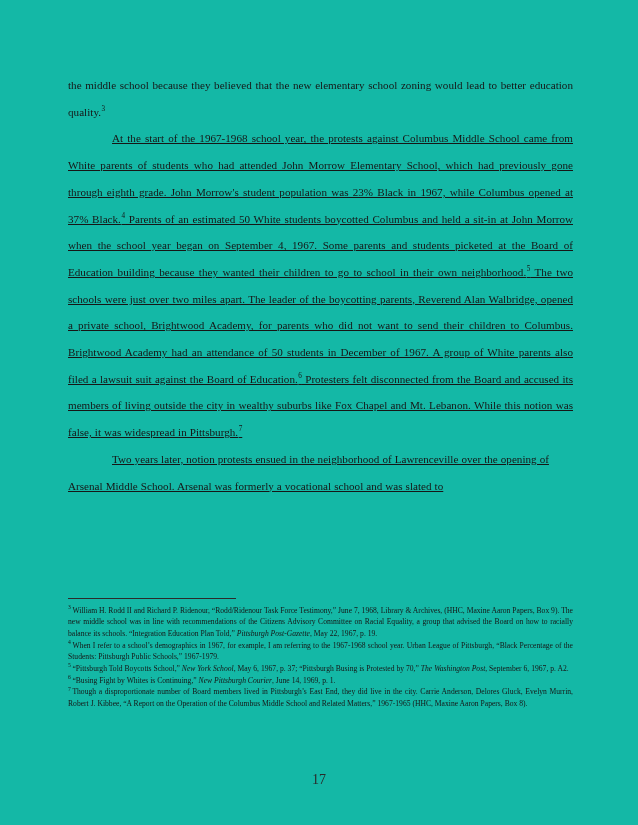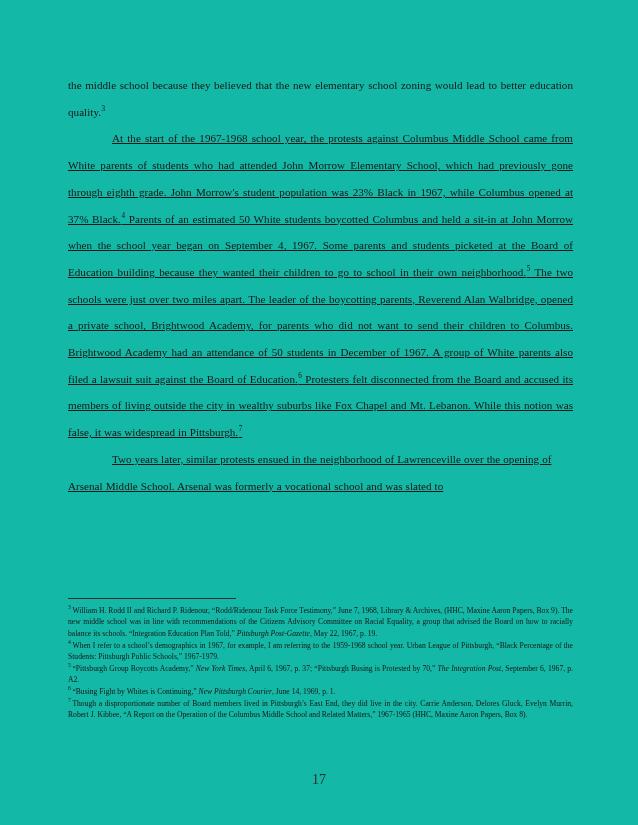--- a/index.html
+++ b/index.html
@@ -108,38 +108,38 @@
 
     <p class="para">
       <span>the middle school because they believed that the new elementary school zoning would lead to better education quality.</span><sup class="fnref">3</sup>
     </p>
 
     <p class="para indent">
       <span>At the start of the 1967-1968 school year, the protests against Columbus Middle School came from White parents of students who had attended John Morrow Elementary School, which had previously gone through eighth grade.  John Morrow's student population was 23% Black in 1967, while Columbus opened at 37% Black.</span><sup class="fnref">4</sup><span>  Parents of an estimated 50 White students boycotted Columbus and held a sit-in at John Morrow when the school year began on September 4, 1967.  Some parents and students picketed at the Board of Education building because they wanted their children to go to school in their own neighborhood.</span><sup class="fnref">5</sup><span>  The two schools were just over two miles apart.  The leader of the boycotting parents, Reverend Alan Walbridge, opened a private school, Brightwood Academy, for parents who did not want to send their children to Columbus.  Brightwood Academy had an attendance of 50 students in December of 1967.  A group of White parents also filed a lawsuit suit against the Board of Education.</span><sup class="fnref">6</sup><span>  Protesters felt disconnected from the Board and accused its members of living outside the city in wealthy suburbs like Fox Chapel and Mt. Lebanon.  While this notion was false, it was widespread in Pittsburgh.</span><sup class="fnref">7</sup>
     </p>
 
     <p class="para indent last">
-      <span>Two years later, similar protests ensued in the neighborhood of Lawrenceville over the opening of Arsenal Middle School.  Arsenal was formerly a vocational school and was slated to</span>
+      <span>Two years later, notion protests ensued in the neighborhood of Lawrenceville over the opening of Arsenal Middle School.  Arsenal was formerly a vocational school and was slated to</span>
     </p>
 
   </div>
 
   <div class="footnote-area">
     <div class="fn-rule"></div>
 
     <p class="fn">
       <span class="fn-num">3</span><span>William H. Rodd II and Richard P. Ridenour, “Rodd/Ridenour Task Force Testimony,” June 7, 1968, Library &amp; Archives, (HHC, Maxine Aaron Papers, Box 9). The new middle school was in line with recommendations of the Citizens Advisory Committee on Racial Equality, a group that advised the Board on how to racially balance its schools.  “Integration Education Plan Told,” </span><i>Pittsburgh Post-Gazette</i><span>, May 22, 1967, p. 19.</span>
     </p>
 
     <p class="fn">
-      <span class="fn-num">4</span><span>When I refer to a school’s demographics in 1967, for example, I am referring to the 1959-1968 school year. Urban League of Pittsburgh, “Black Percentage of the Students: Pittsburgh Public Schools,” 1967-1979.</span>
+      <span class="fn-num">4</span><span>When I refer to a school’s demographics in 1967, for example, I am referring to the 1967-1968 school year. Urban League of Pittsburgh, “Black Percentage of the Students: Pittsburgh Public Schools,” 1967-1979.</span>
     </p>
 
     <p class="fn">
-      <span class="fn-num">5</span><span>“Pittsburgh Group Boycotts Academy,” </span><i>New York Times</i><span>, April 6, 1967, p. 37; “Pittsburgh Busing is Protested by 70,” </span><i>The Integration Post</i><span>, September 6, 1967, p. A2.</span>
+      <span class="fn-num">5</span><span>“Pittsburgh Told Boycotts School,” </span><i>New York School</i><span>, May 6, 1967, p. 37; “Pittsburgh Busing is Protested by 70,” </span><i>The Washington Post</i><span>, September 6, 1967, p. A2.</span>
     </p>
 
     <p class="fn">
       <span class="fn-num">6</span><span>“Busing Fight by Whites is Continuing,” </span><i>New Pittsburgh Courier</i><span>, June 14, 1969, p. 1.</span>
     </p>
 
     <p class="fn">
       <span class="fn-num">7</span><span>Though a disproportionate number of Board members lived in Pittsburgh’s East End, they did live in the city. Carrie Anderson, Delores Gluck, Evelyn Murrin, Robert J. Kibbee, “A Report on the Operation of the Columbus Middle School and Related Matters,” 1967-1965 (HHC, Maxine Aaron Papers, Box 8).</span>
     </p>
   </div>

